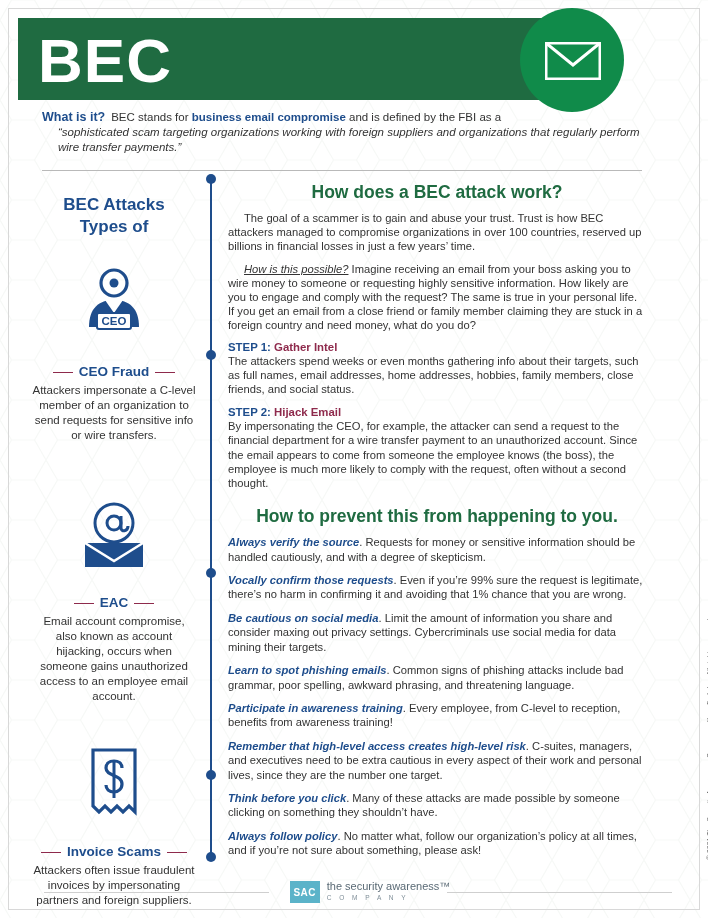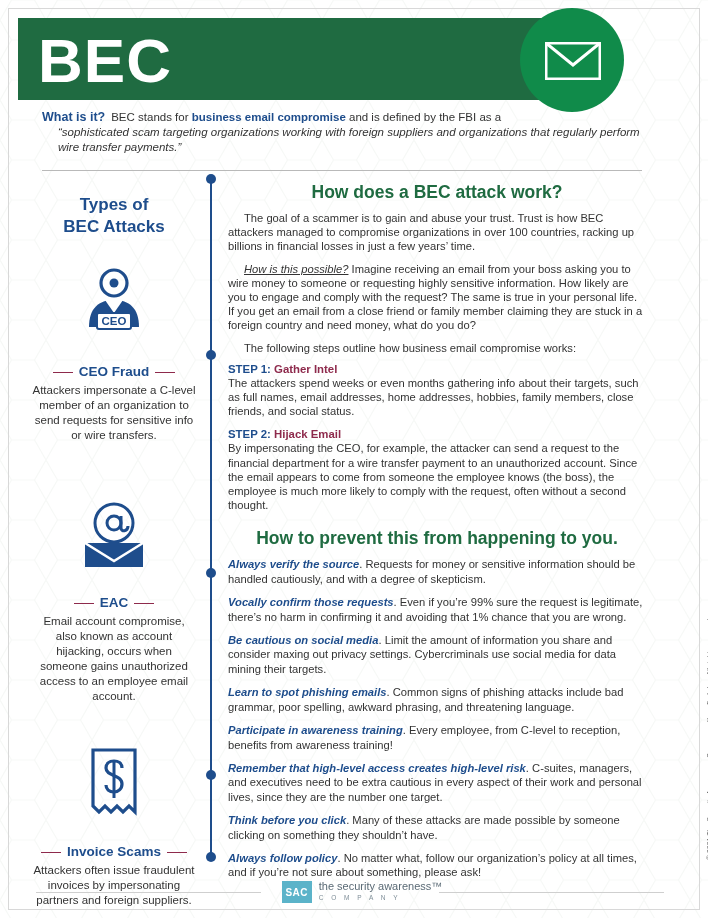--- a/index.html
+++ b/index.html
@@ -203,21 +203,21 @@
     transform-origin: right top;
     text-align: left;
     color: #666;
     font-size: 6.6px;
     letter-spacing: 0.2px;
   }
 
   
   .footer {
     position: absolute;
-    left: 8px; bottom: 14px;
+    left: 16px; bottom: 14px;
     width: 684px;
     text-align: center;
     padding-left: 24px;
   }
   .footer-inner {
     display: inline-flex;
     align-items: center;
     gap: 7px;
   }
   .sac-badge {
@@ -289,22 +289,22 @@
 
   <div class="divider-vert"></div>
   <div class="divider-dot" style="top:174px;"></div>
   <div class="divider-dot" style="top:350px;"></div>
   <div class="divider-dot" style="top:568px;"></div>
   <div class="divider-dot" style="top:770px;"></div>
   <div class="divider-dot" style="top:852px;"></div>
 
   <div class="left-col">
     <div class="left-title">
+      <div>BEC Attacks</div>
       <div>Types of</div>
-      <div>BEC Attacks</div>
     </div>
 
     <div class="attack-block" style="margin-top:26px;">
       <div class="attack-icon-wrap">
         <svg width="78" height="74" viewBox="0 0 78 74">
           <circle cx="39" cy="16" r="13" fill="none" stroke="#1e4d8c" stroke-width="3.2"></circle>
           <circle cx="39" cy="16" r="4.5" fill="#1e4d8c"></circle>
           <path d="M14 60 C14 41 24 33 39 33 C54 33 64 41 64 60 Z" fill="#1e4d8c"></path>
           <path d="M30 33 L39 46 L48 33" fill="#ffffff"></path>
           <rect x="22" y="46" width="34" height="16" rx="2" fill="#ffffff" stroke="#1e4d8c" stroke-width="2"></rect>
@@ -339,27 +339,26 @@
       </div>
       <div class="attack-name">Invoice Scams</div>
       <div class="attack-desc">Attackers often issue fraudulent invoices by impersonating partners and foreign suppliers.</div>
     </div>
   </div>
 
   <div class="right-col">
 
     <div class="sec-title">How does a BEC attack work?</div>
 
-    <p class="body-p">The goal of a scammer is to gain and abuse your trust. Trust is how BEC attackers managed to compromise organizations in over 100 countries, racking up billions in financial losses in just a few years’ time.</p>
+    <p class="body-p">The goal of a scammer is to gain and abuse your trust. Trust is how BEC attackers managed to compromise organizations in over 100 countries, reserved up billions in financial losses in just a few years’ time.</p>
 
     <p class="body-p">
       <span class="q-italic">How is this possible?</span><span> Imagine receiving an email from your boss asking you to wire money to someone or requesting highly sensitive information. How likely are you to engage and comply with the request? The same is true in your personal life. If you get an email from a close friend or family member claiming they are stuck in a foreign country and need money, what do you do?</span>
     </p>
 
-    <p class="body-p">The following steps outline how business email compromise works:</p>
 
     <div>
       <div class="step-head">
         <span class="step-label">STEP 1:</span>
         <span class="step-name">Gather Intel</span>
       </div>
       <p class="step-body">The attackers spend weeks or even months gathering info about their targets, such as full names, email addresses, home addresses, hobbies, family members, close friends, and social status.</p>
     </div>
 
     <div>

